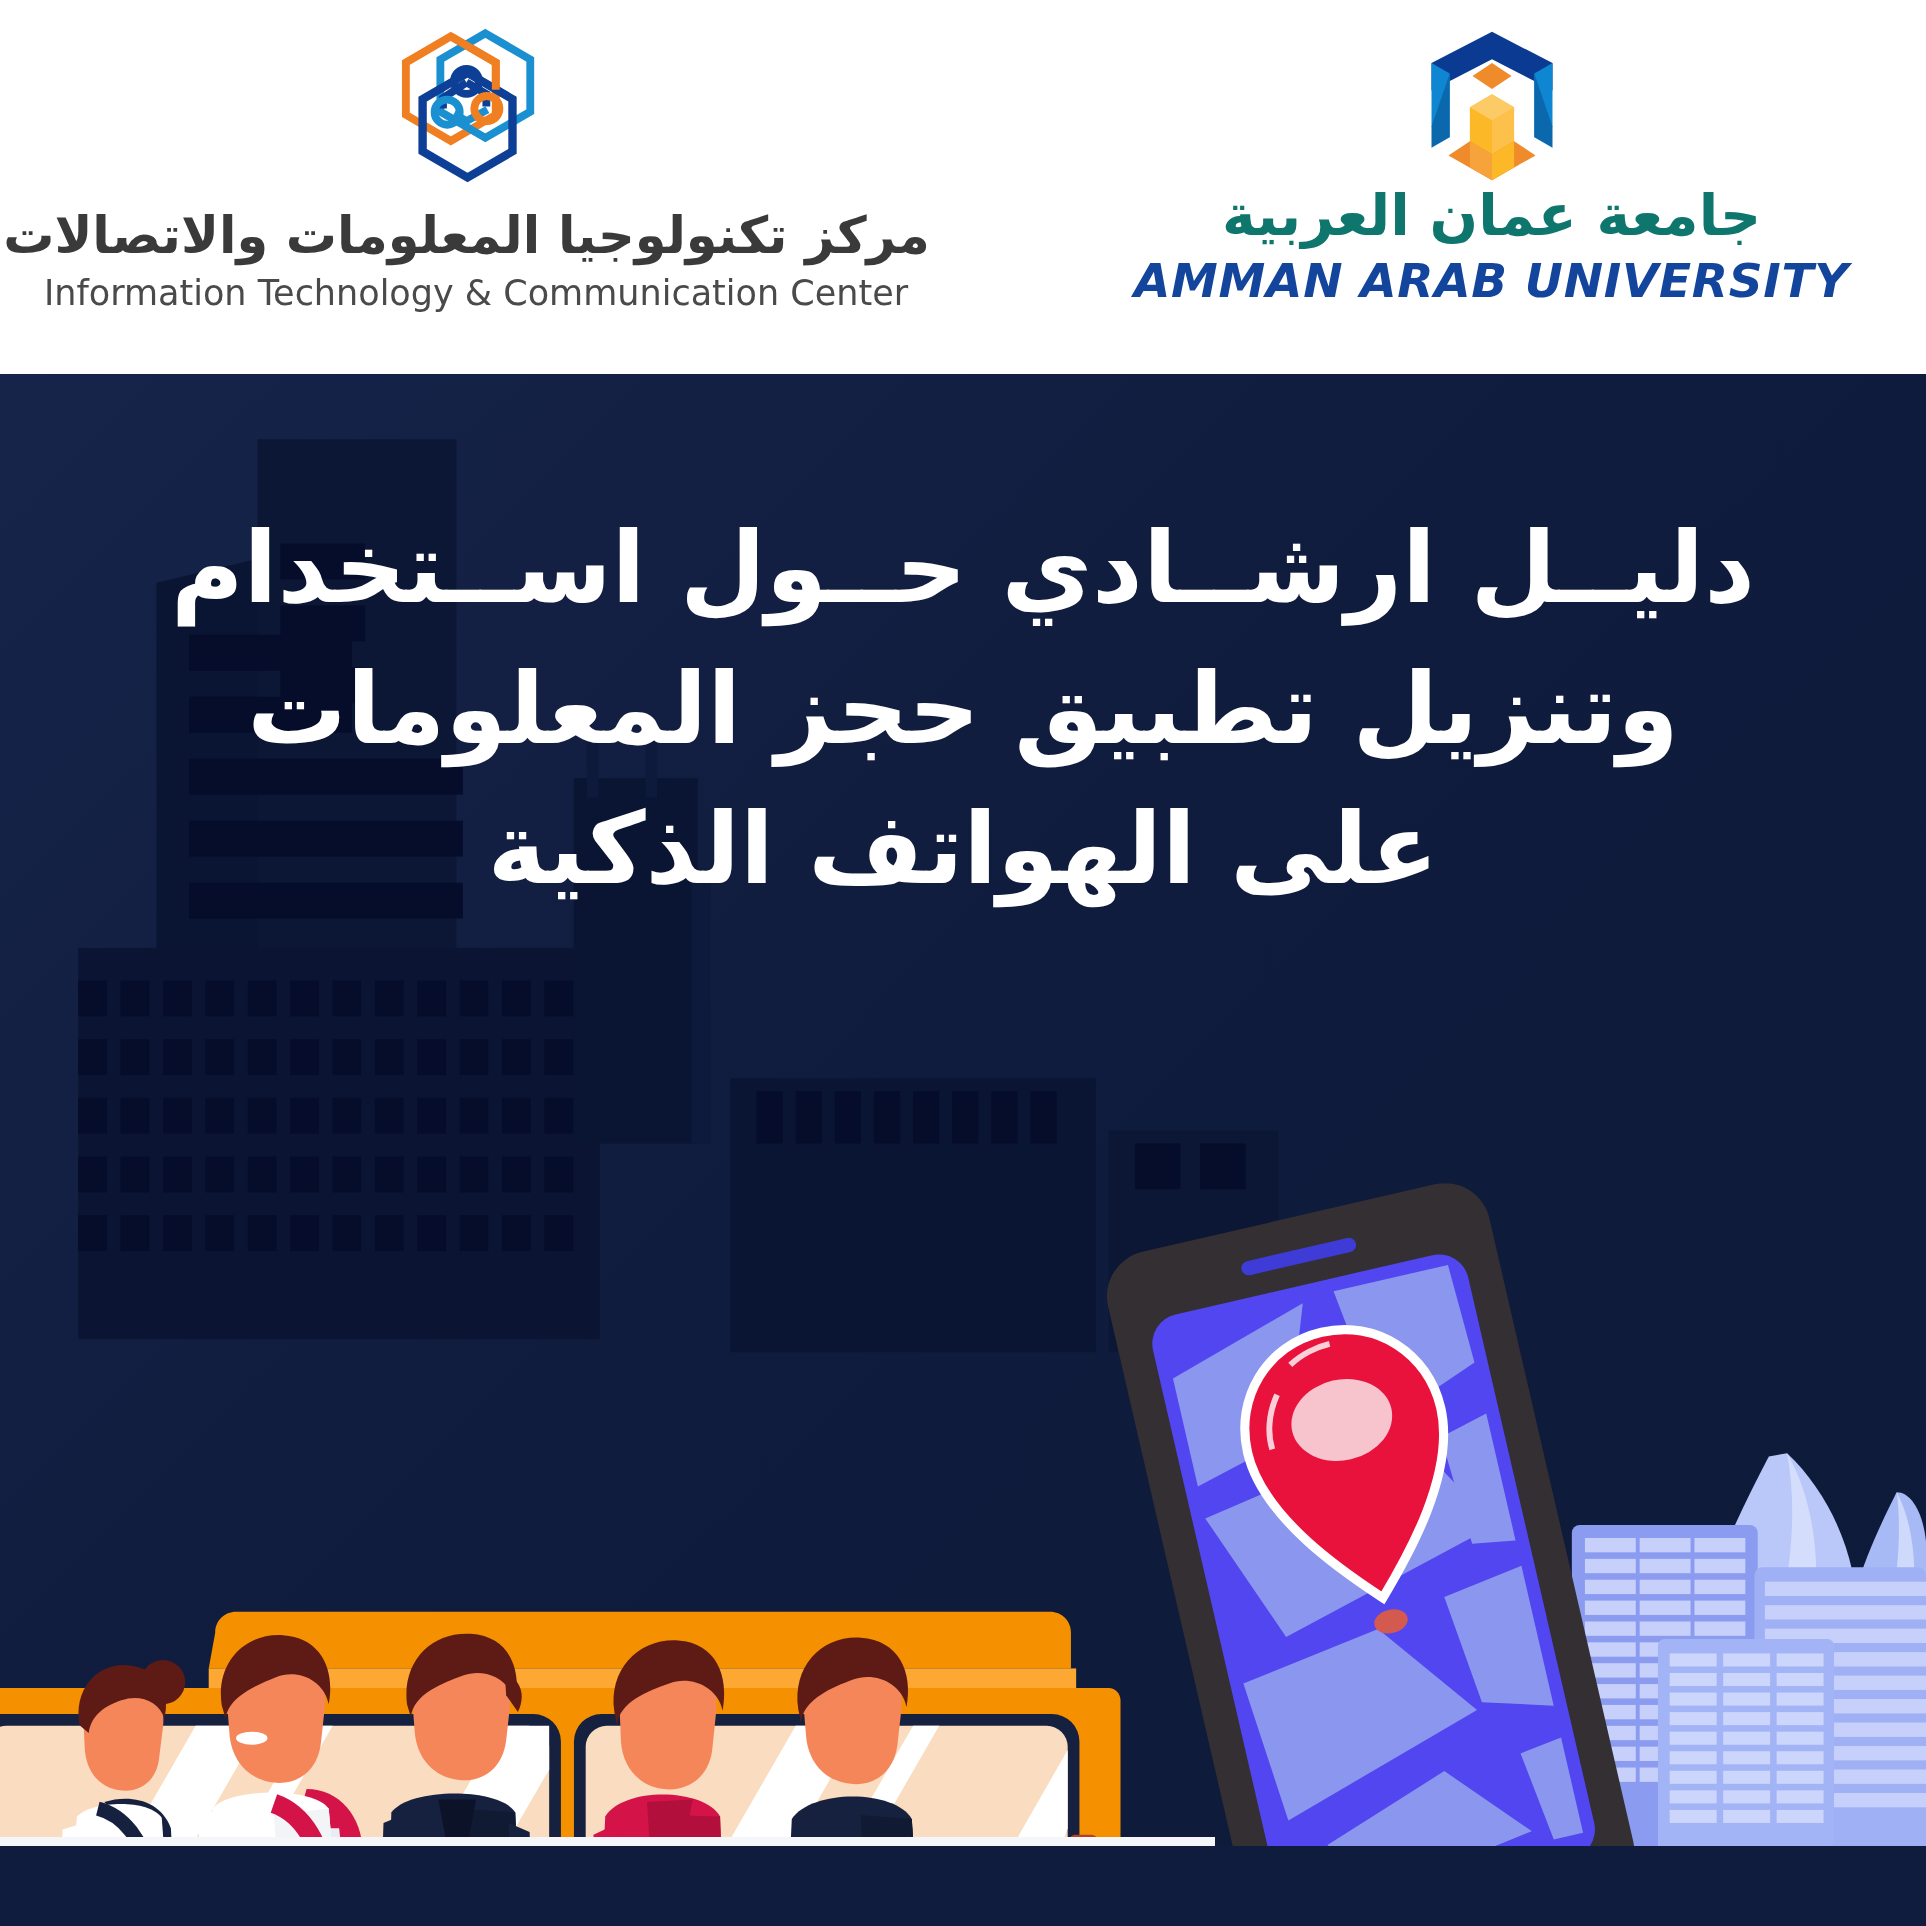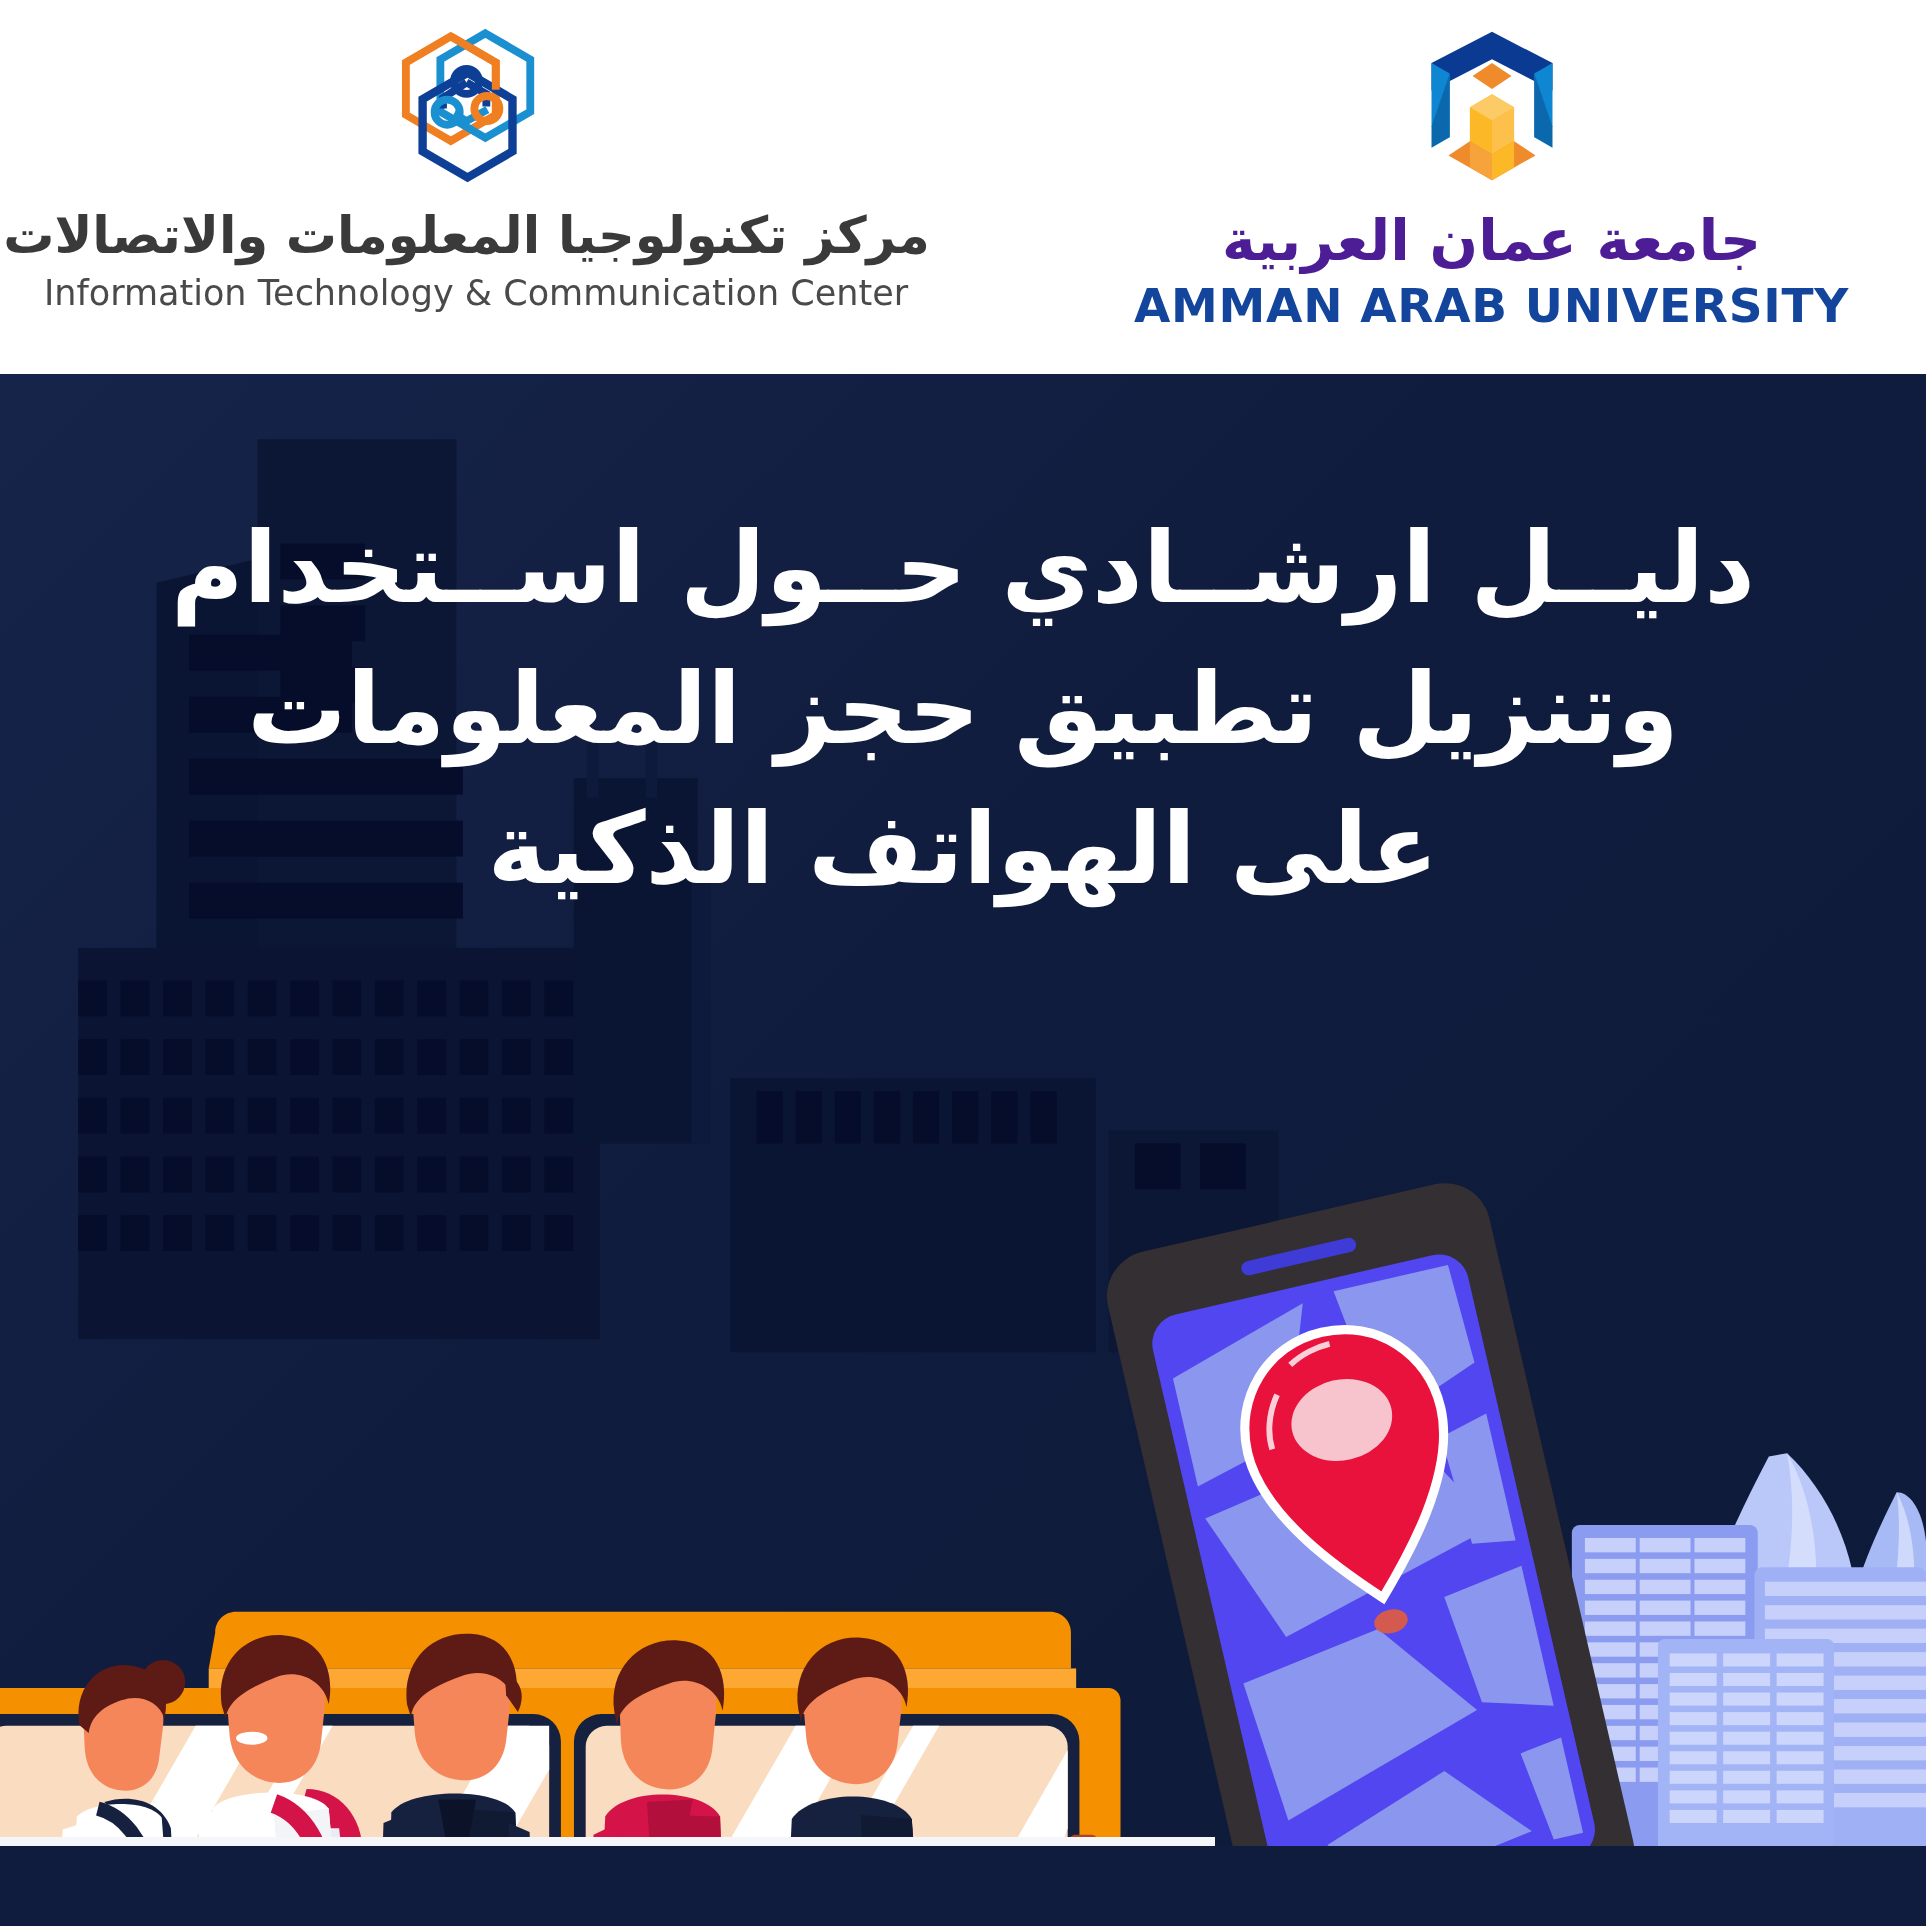--- a/index.html
+++ b/index.html
@@ -48,33 +48,34 @@
     text-align:center;
     color:#4a4a4a;
     font-size:35px;
     margin-top:11.7px;
     font-weight:400;
     white-space:nowrap;
     letter-spacing:0px;
     margin-left:19px;
   }
   .aau-ar{
-    color:#4c1d95;
+    color:#0f766e;
     font-size:57px;
-    margin-top:29px;
+    margin-top:4px;
     letter-spacing:1.3px;
   }
   .aau-en{
     text-align:center;
     color:#12459b;
     font-size:47px;
     font-weight:700;
     margin-top:9px;
     letter-spacing:0.7px;
     white-space:nowrap;
+    font-style:italic;
   }
 
   
   .stage{
     position:absolute;left:0;top:374px;width:1926px;height:1552px;
     background:#ef4444;
     overflow:hidden;
   }
   .stage .bg-grad{
     position:absolute;inset:0;

